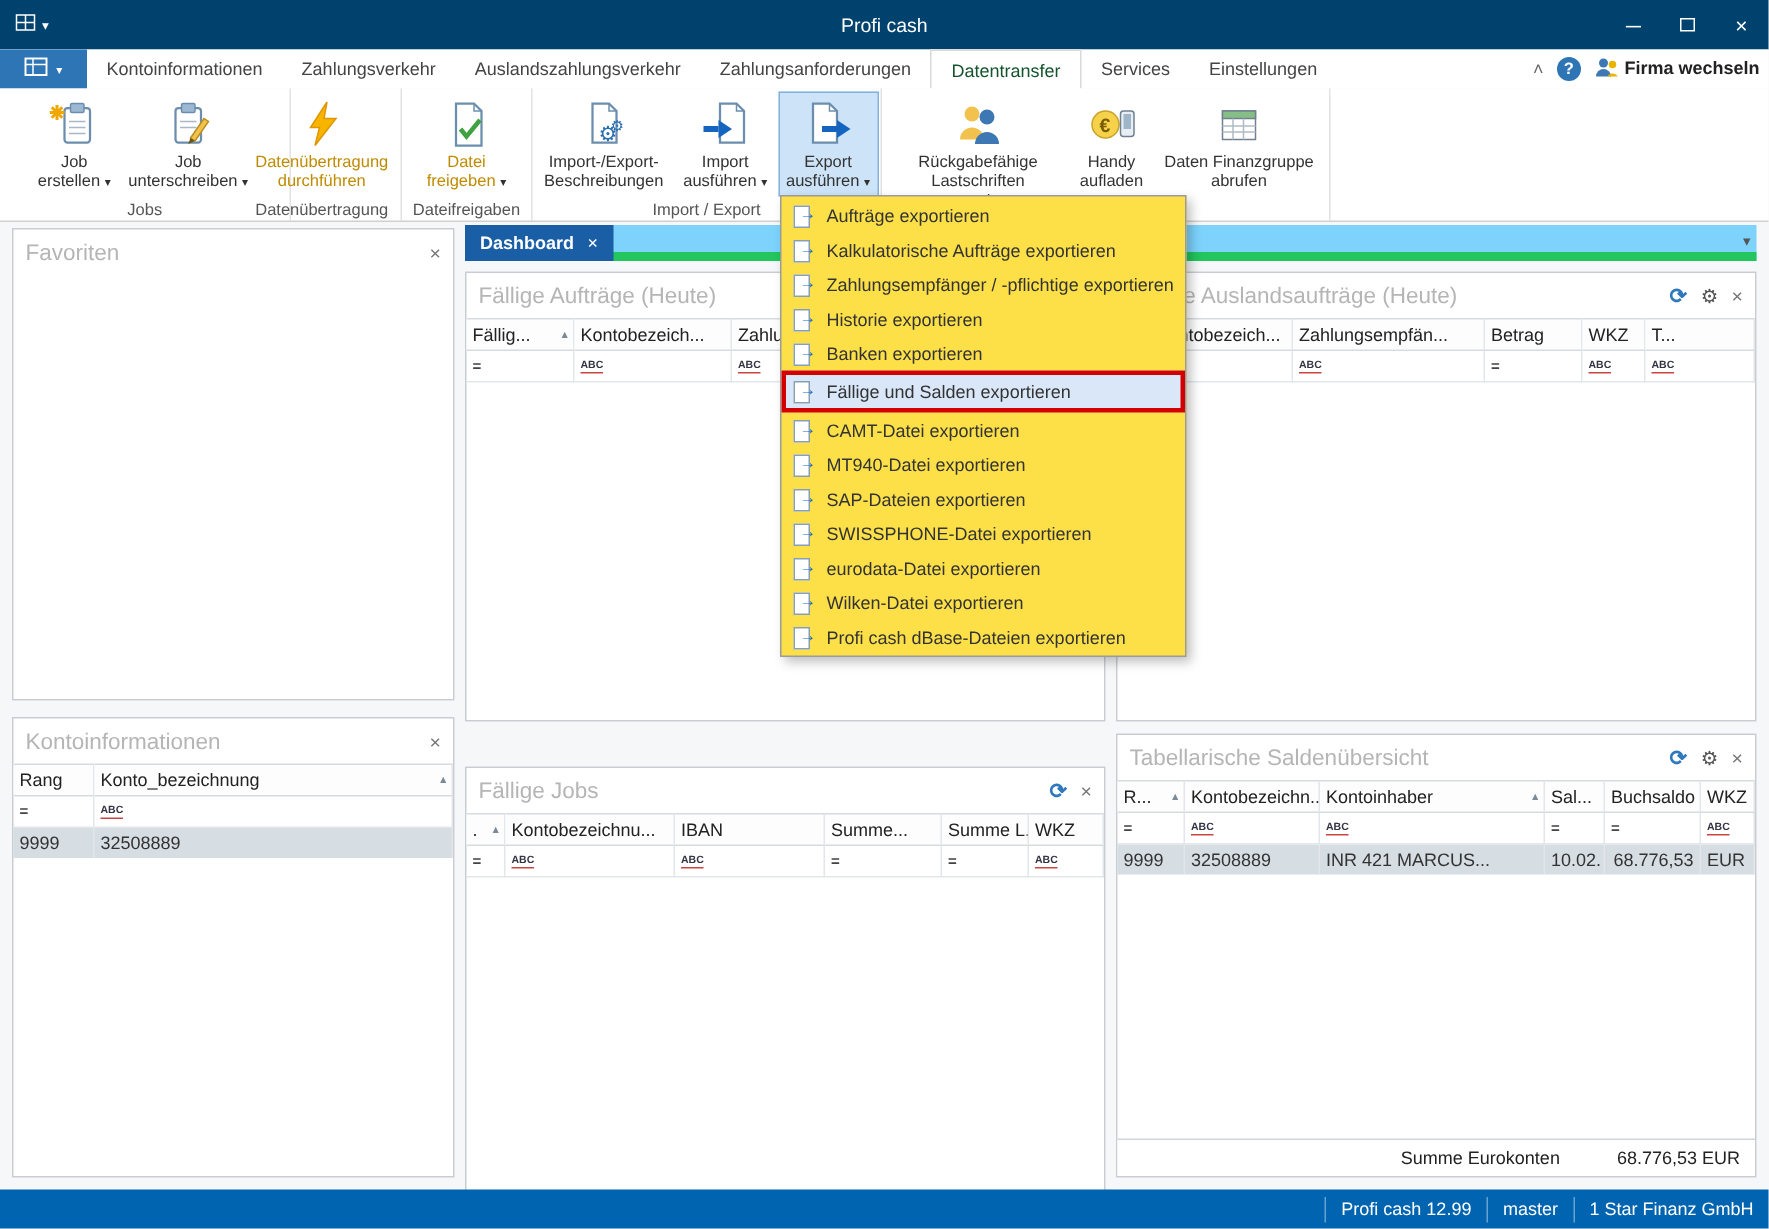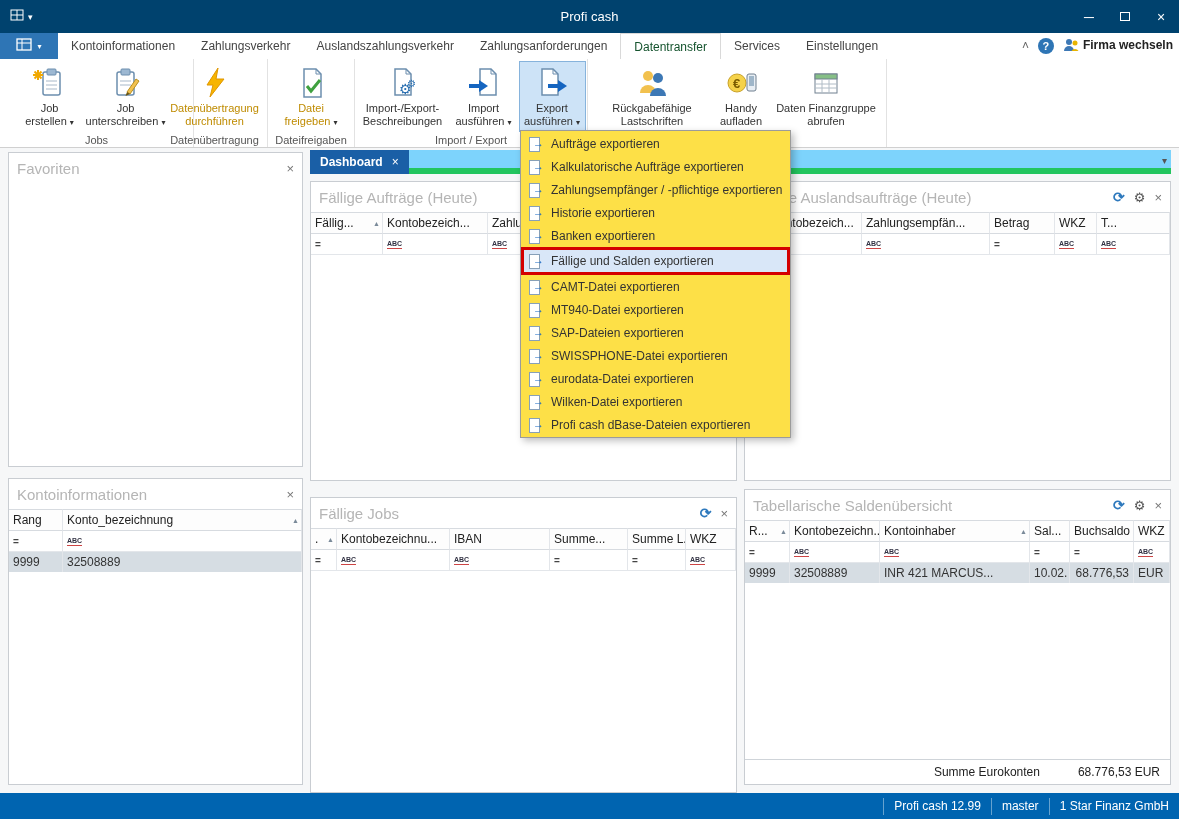--- a/index.html
+++ b/index.html
@@ -383,21 +383,21 @@
       </div>
     <div class="gc" style="width:42px;">
         <span class="f-abc">ABC</span>
       </div>
     <div class="gc" style="width:73px;">
         <span class="f-abc">ABC</span>
       </div>
   </div>
 </div>
 
-<div class="panel" style="left:310px;top:497px;width:427px;height:296px;">
+<div class="panel" style="left:310px;top:511px;width:427px;height:296px;">
   <div class="panel-hd">
     <span class="panel-title">Fällige Jobs</span>
     <span class="hicon i-refresh">⟳</span>
     <span class="hicon i-x">×</span>
   </div>
   <div class="grid-row hdr">
     <div class="gc" style="width:26px;"><span>.</span><span class="sort">▲</span></div>
     <div class="gc" style="width:113px;">Kontobezeichnu...</div>
     <div class="gc" style="width:100px;">IBAN</div>
     <div class="gc" style="width:78px;">Summe...</div>

